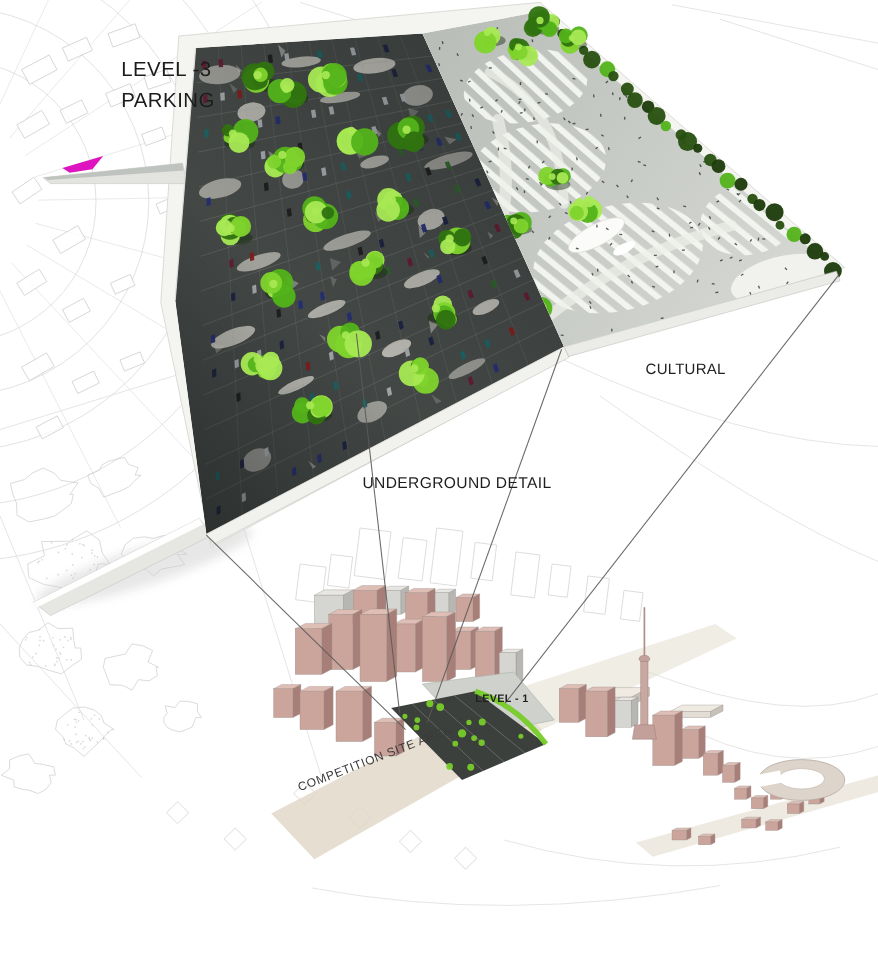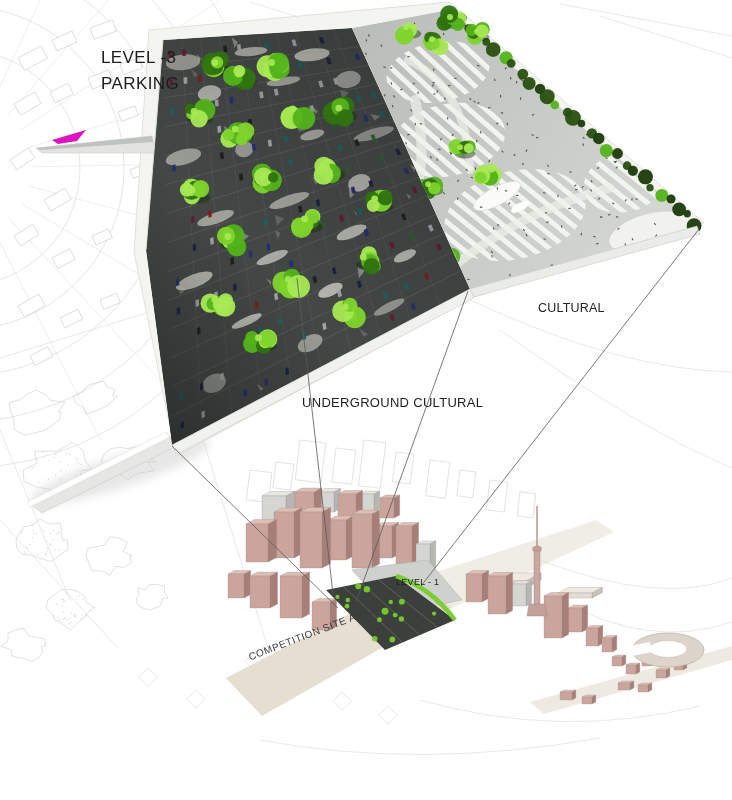--- a/index.html
+++ b/index.html
@@ -6,21 +6,21 @@
   body{width:732px;height:800px;position:relative;overflow:hidden;
        font-family:"Liberation Sans", sans-serif;}
   #stage{position:absolute;left:0;top:0;width:732px;height:800px;}
   svg{position:absolute;left:0;top:0;}
   .lbl{position:absolute;color:#1c1c1c;white-space:nowrap;}
   .lbl-big{left:101px;top:45px;font-size:17px;letter-spacing:.4px;line-height:1.55;}
   .lbl-fac{left:538px;top:300px;font-size:12.5px;letter-spacing:.2px;line-height:1.35;color:#222;}
   .lbl-und{left:302px;top:395px;font-size:13px;letter-spacing:.3px;color:#1e1e1e;}
   .lbl-comp{left:247px;top:652px;font-size:10px;letter-spacing:.6px;color:#3a3a3a;
             transform:rotate(-21deg);transform-origin:left top;}
-  .lbl-lvl{left:396px;top:577px;font-size:9px;font-weight:normal;letter-spacing:.3px;color:#222;}
+  .lbl-lvl{left:396px;top:577px;font-size:9px;font-weight:bold;letter-spacing:.3px;color:#222;}
 </style>
 </head>
 <body>
 
 <div id="stage">
 
   <svg id="scene" width="732" height="800" viewBox="0 0 732 800">
     <defs id="defs">
         <linearGradient id="deckShade" x1="0" y1="1" x2="0.75" y2="0">
           <stop offset="0" stop-color="rgba(10,12,14,0.5)"></stop>
@@ -976,18 +976,18 @@
 
   <div class="lbl lbl-big">
     <div>LEVEL -3</div>
     <div>PARKING</div>
   </div>
 
   <div class="lbl lbl-fac">
     <div>CULTURAL</div>
   </div>
 
-  <div class="lbl lbl-und">UNDERGROUND CULTURAL</div>
+  <div class="lbl lbl-und">UNDERGROUND DETAIL</div>
 
   <div class="lbl lbl-comp">COMPETITION SITE AREA</div>
 
   <div class="lbl lbl-lvl">LEVEL - 1</div>
 </div>
 
 </body></html>

